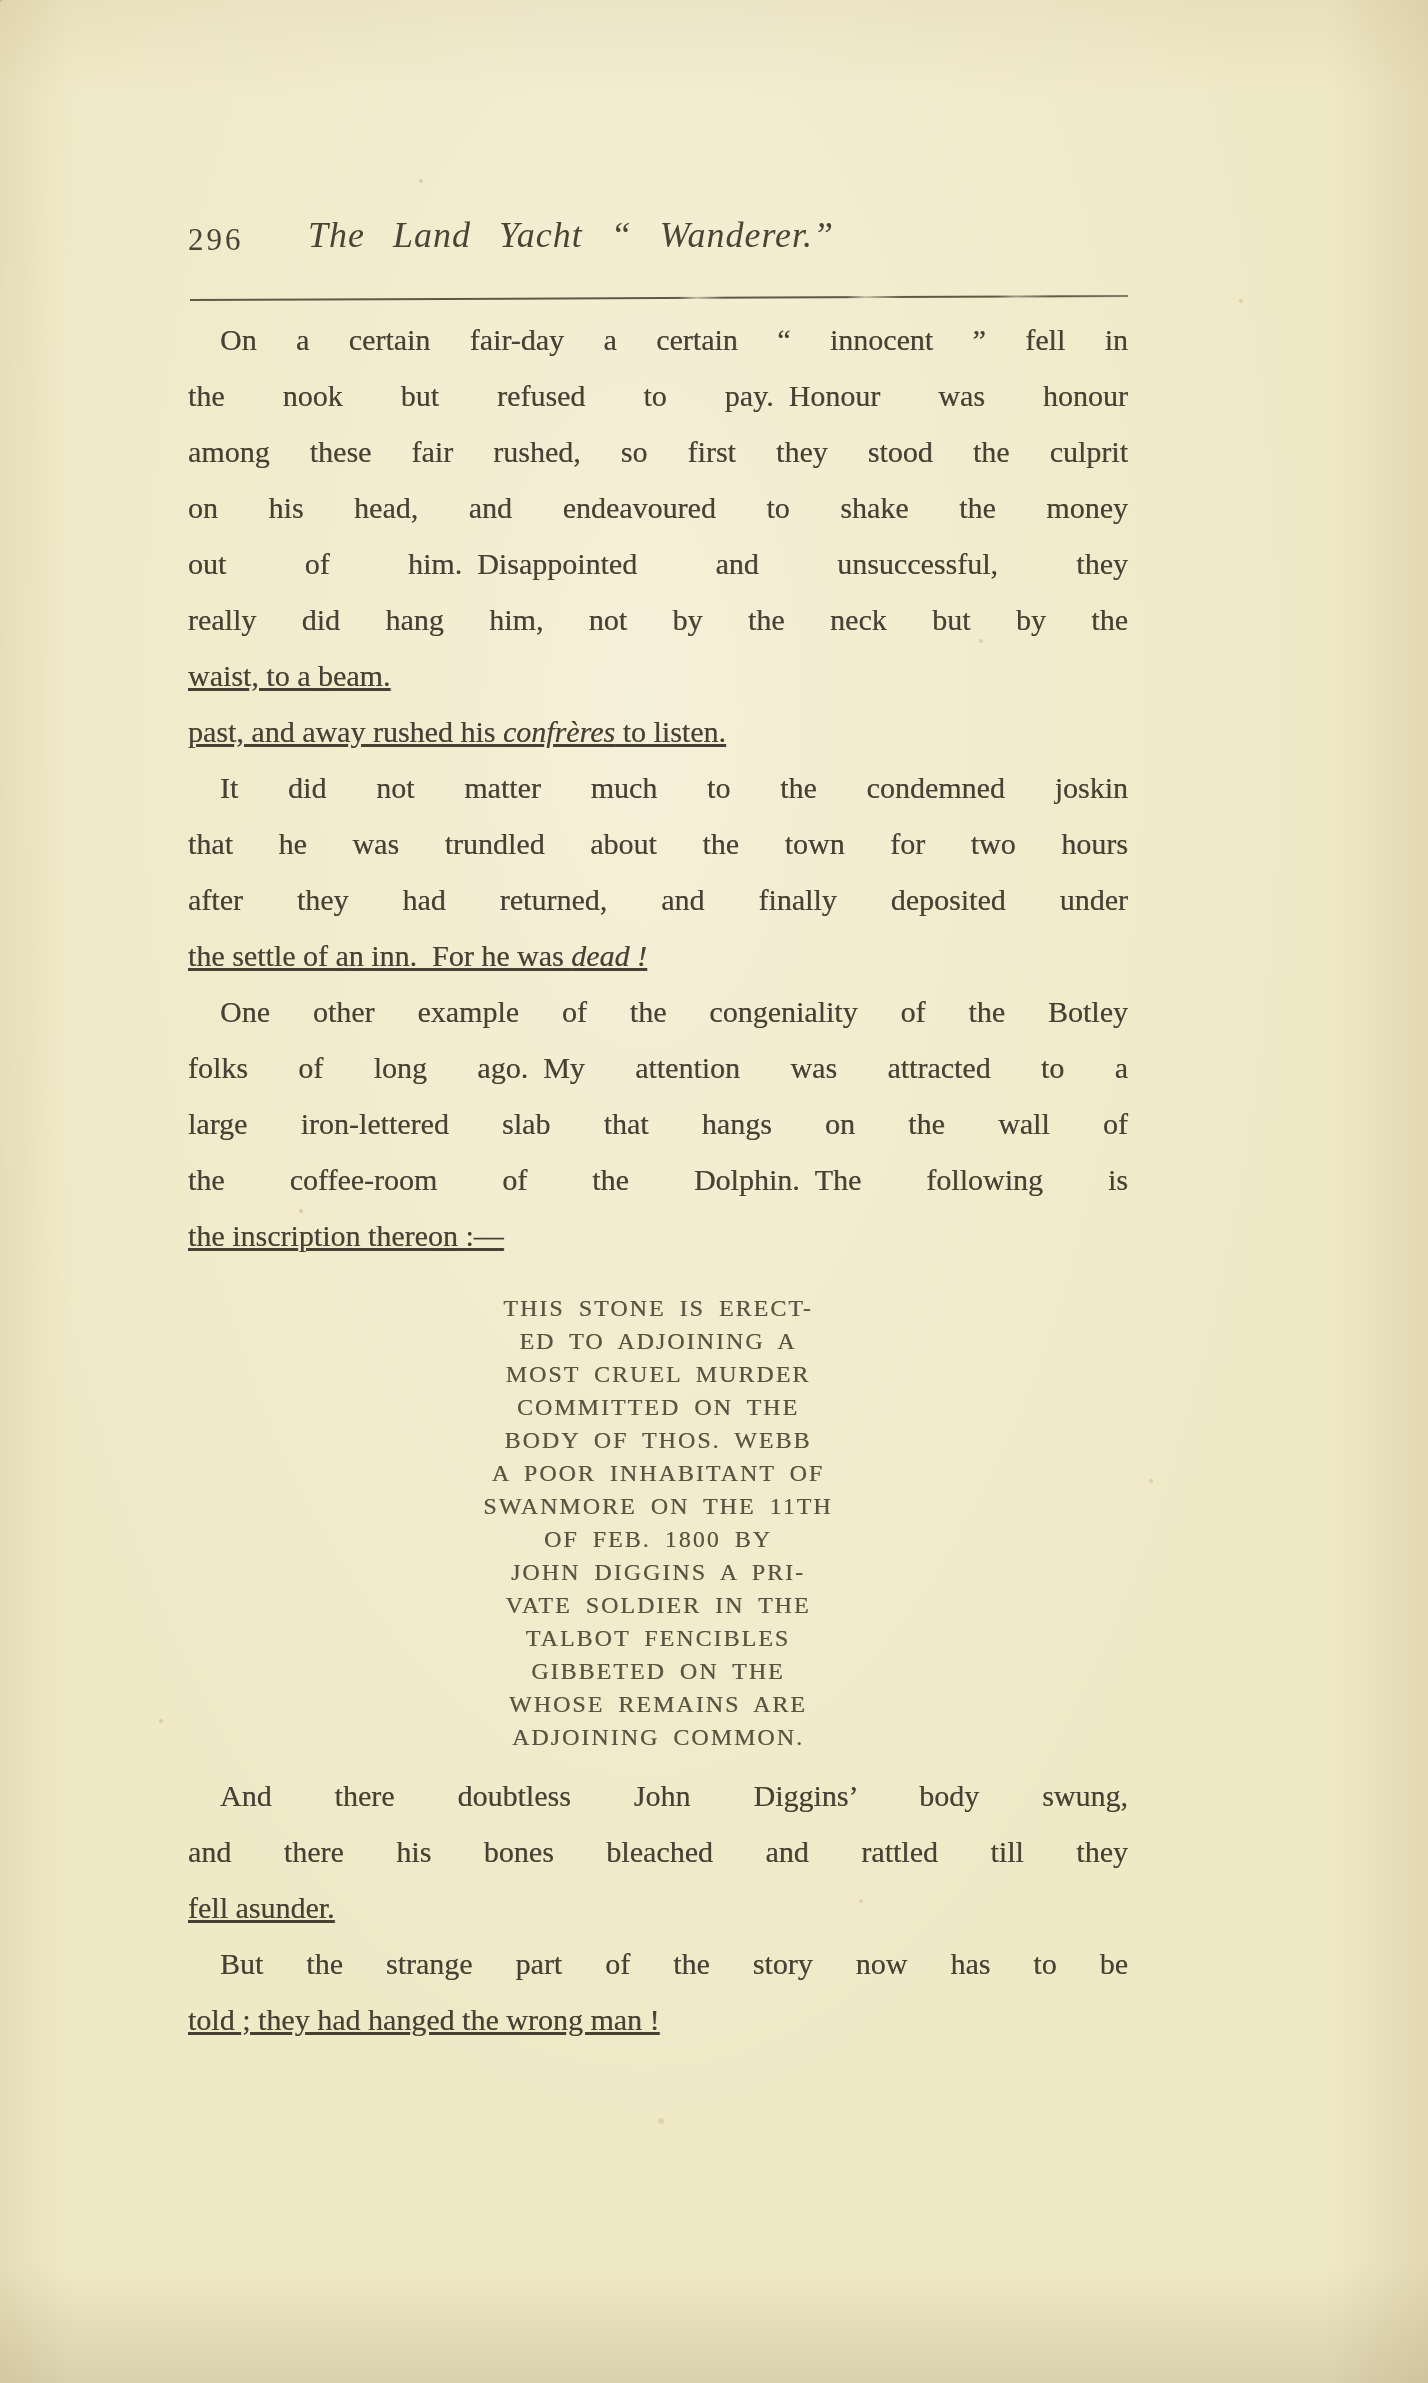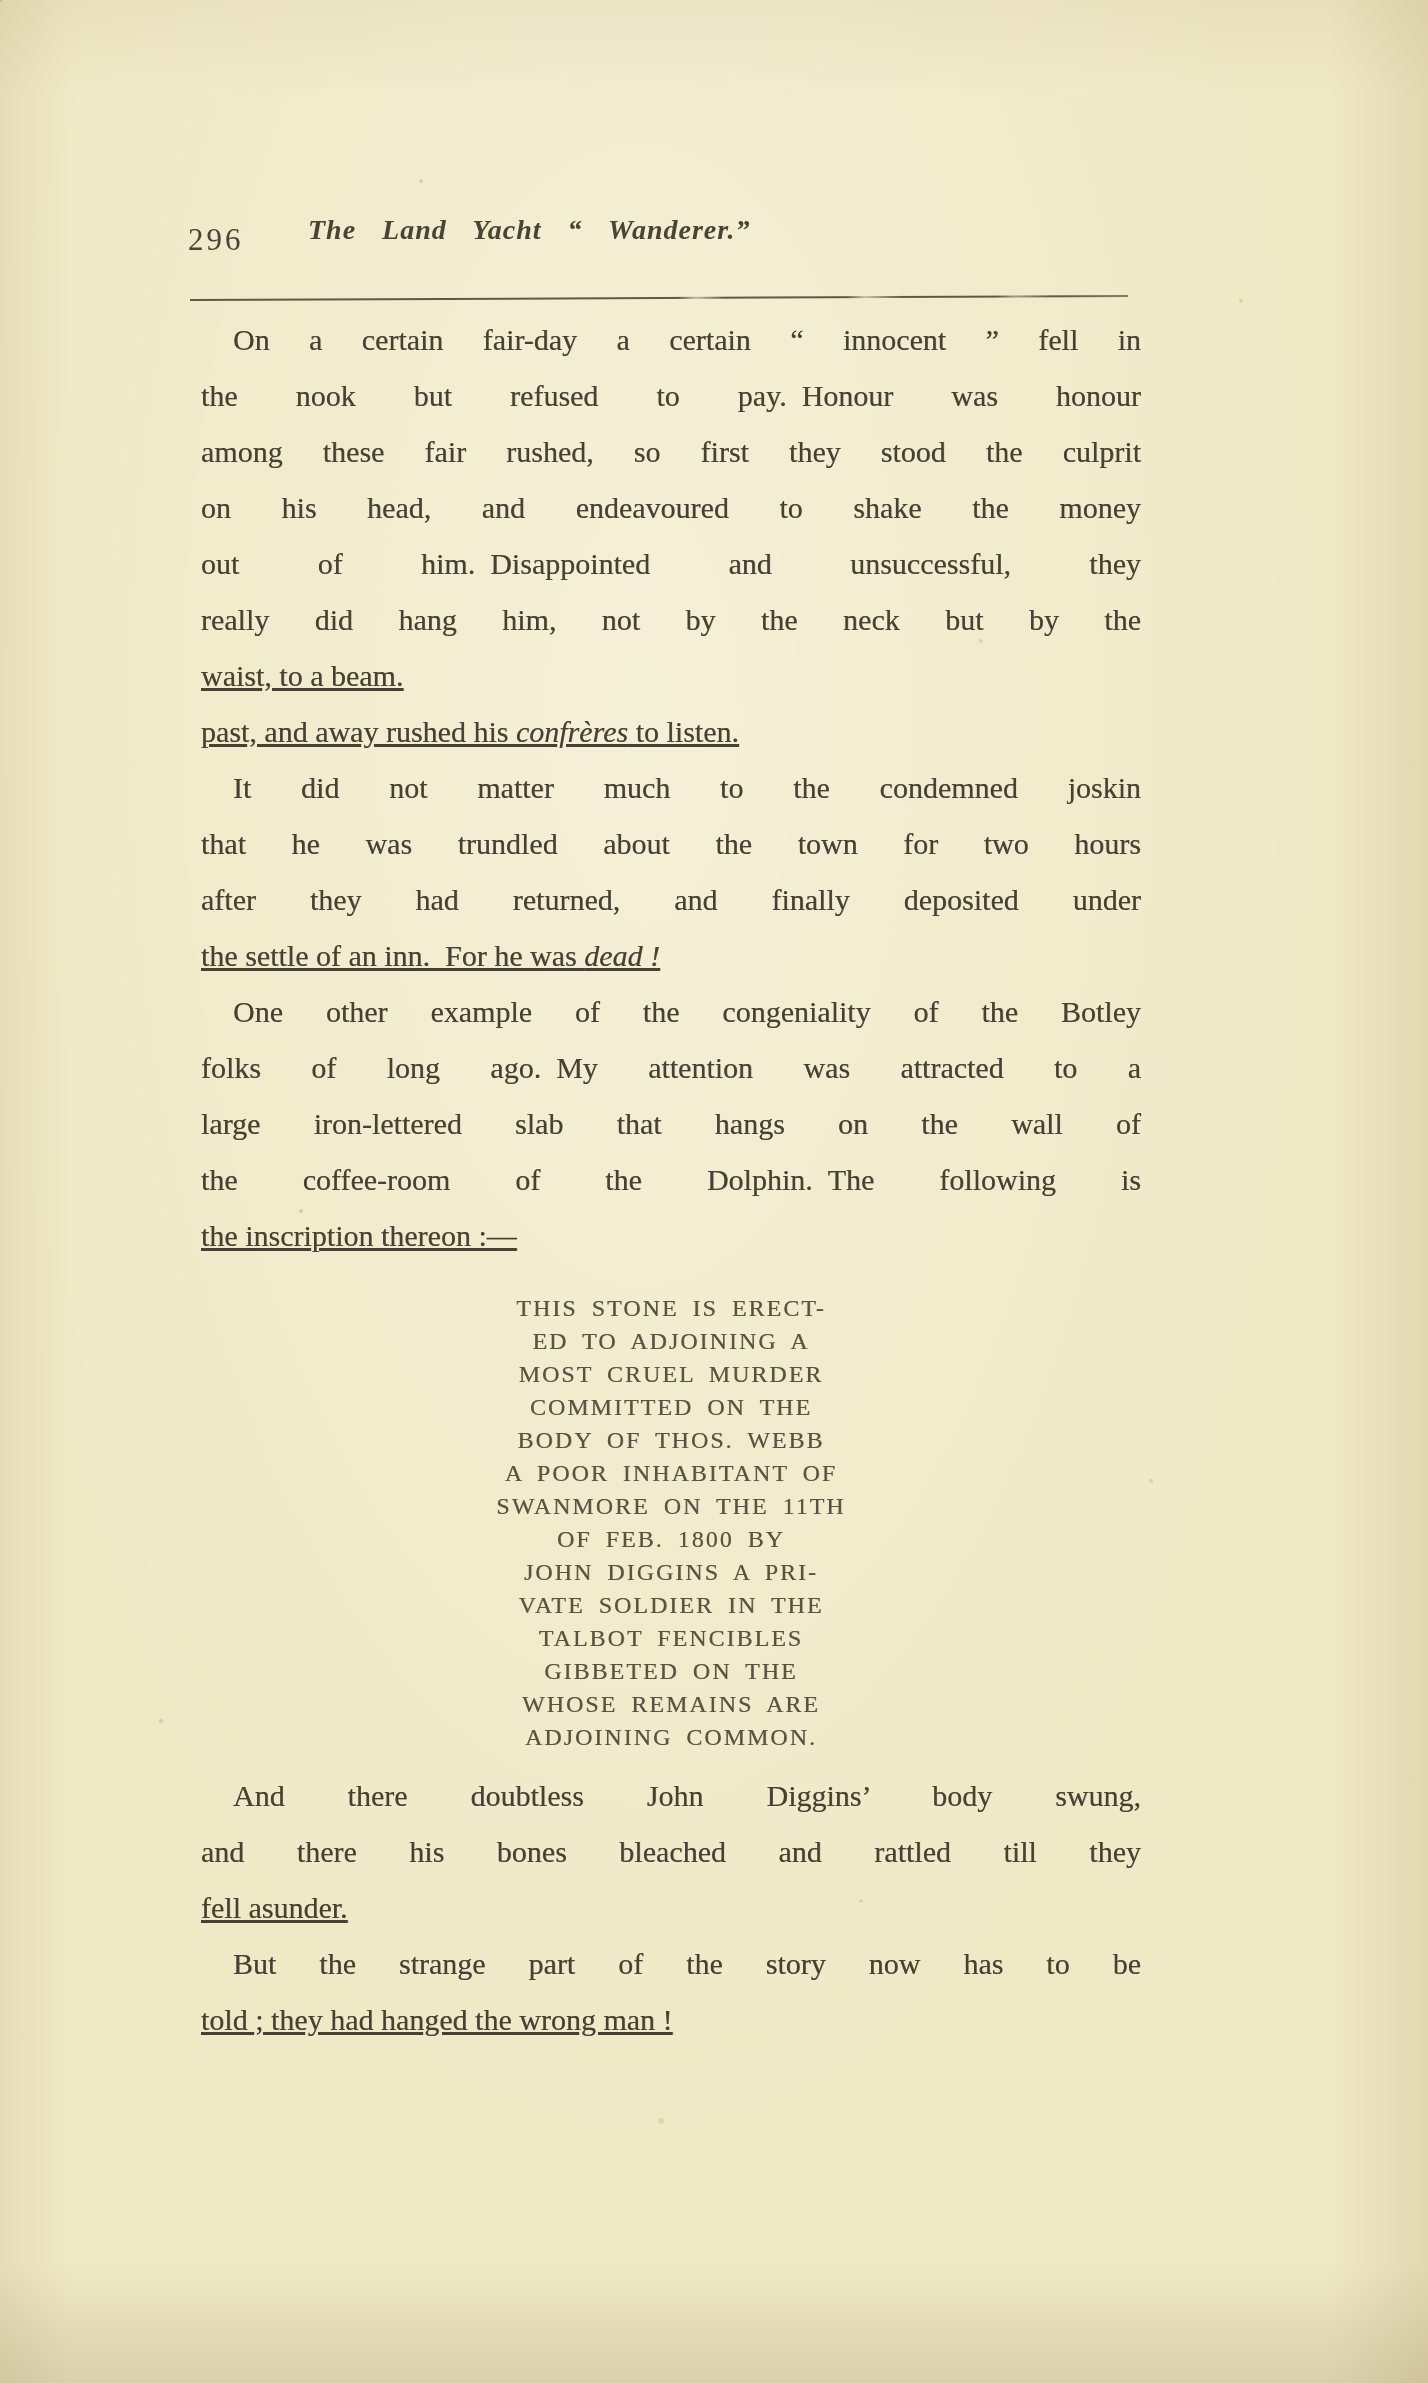--- a/index.html
+++ b/index.html
@@ -26,33 +26,33 @@
                 660px 2120px 0 2px rgba(150,120,60,0.18),
                 160px 1720px 0 1px rgba(150,120,60,0.25),
                 1240px 300px 0 1px rgba(150,120,60,0.22),
                 860px 1900px 0 1px rgba(150,120,60,0.20);}
   .folio{
     position:absolute;left:188px;top:222px;
     font-size:31px;letter-spacing:3px;color:#4a4436;
   }
   .running-title{
     position:absolute;left:308px;top:214px;
-    font-size:28px;font-style:italic;color:#4a4436;
-    word-spacing:18px;letter-spacing:1px;white-space:nowrap;font-weight:bold;
+    font-size:36px;font-style:italic;color:#4a4436;
+    word-spacing:18px;letter-spacing:1px;white-space:nowrap;
   }
   .rule{
     position:absolute;left:190px;top:297px;width:938px;height:2px;
     transform:rotate(-0.25deg);
     background:linear-gradient(90deg,
       #5f5847 0%, #5f5847 52%, rgba(95,88,71,0.35) 54%, #5f5847 57%,
       #5f5847 70%, rgba(95,88,71,0.3) 72%, #5f5847 76%, #5f5847 86%,
       rgba(95,88,71,0.55) 88%, #5f5847 92%, rgba(95,88,71,0.75) 100%);
   }
   .text-column{
-    position:absolute;left:201px;top:312px;width:940px;
+    position:absolute;left:188px;top:312px;width:940px;
     font-size:30px;color:#474034;
     text-shadow:0.35px 0 0 rgba(71,64,52,0.55);
   }
   .line{
     height:56px;line-height:56px;
     text-align:justify;text-align-last:justify;
   }
   .line.last{text-align:left;text-align-last:left;text-decoration:underline;}
   .line.indent{padding-left:32px;}
   .it{font-style:italic;}

